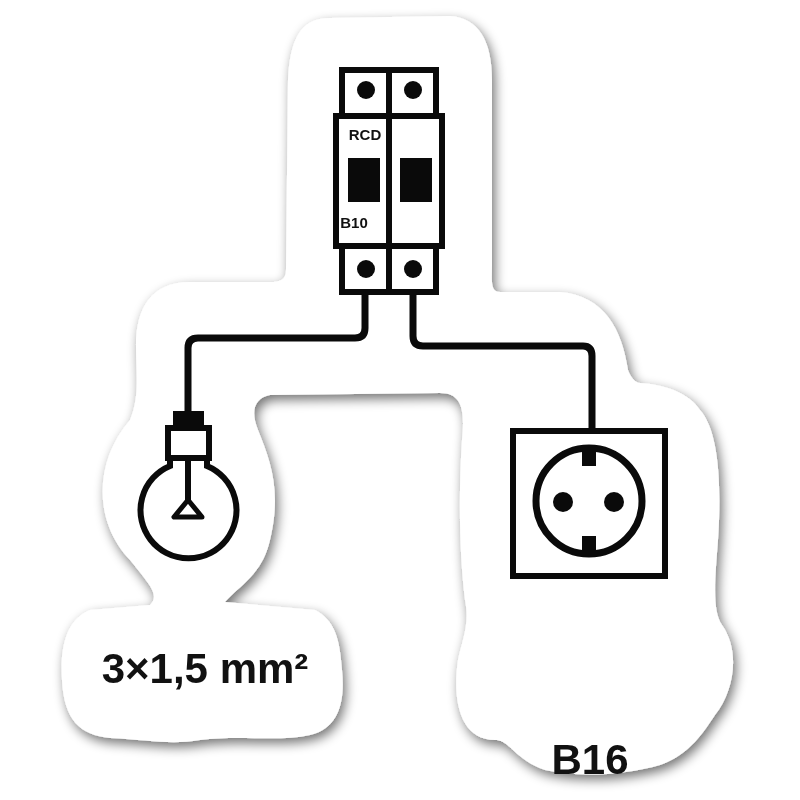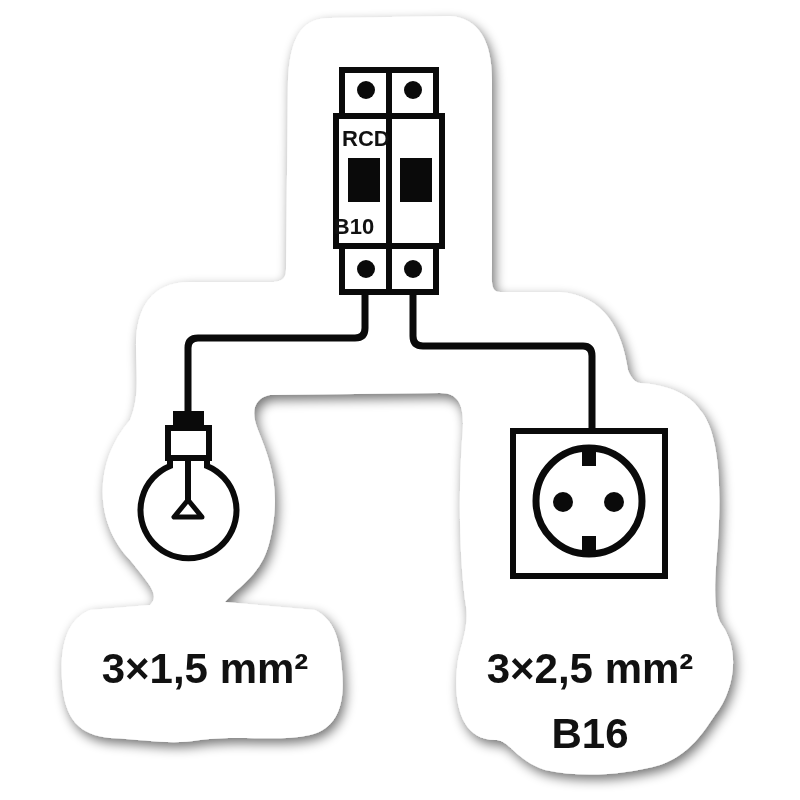--- a/index.html
+++ b/index.html
@@ -1,20 +1,20 @@
 <!DOCTYPE html>
 <html><head>
   <meta charset="utf-8">
   <style>
     html, body { margin: 0; padding: 0; background: #ffffff; }
     body { width: 800px; height: 800px; overflow: hidden; position: relative;
            font-family: "Liberation Sans", "DejaVu Sans", sans-serif; }
     #stage { position: absolute; left: 0; top: 0; width: 800px; height: 800px; }
     .lbl { position: absolute; font-weight: 700; color: #111; text-align: center; white-space: nowrap; }
-    .lbl-small { font-size: 22px; }
+    .lbl-small { font-size: 15px; }
     .lbl-big { font-size: 42px; font-weight: 700; letter-spacing: 0px; }
   </style>
 </head>
 <body>
 
 <div id="stage">
   <svg width="800" height="800" viewBox="0 0 800 800" xmlns="http://www.w3.org/2000/svg">
     <defs>
       <filter id="shadow" x="-10%" y="-10%" width="120%" height="120%">
         <feGaussianBlur in="SourceAlpha" stdDeviation="6"></feGaussianBlur>
@@ -110,15 +110,14 @@
       <circle cx="563" cy="502" r="10" fill="#0a0a0a"></circle>
       <circle cx="614" cy="502" r="10" fill="#0a0a0a"></circle>
     </g>
   </svg>
 
   <div class="lbl lbl-small" style="left:342px; top:126px; width:46px;">RCD</div>
   <div class="lbl lbl-small" style="left:331px; top:214px; width:46px;">B10</div>
 
   <div class="lbl lbl-big" style="left:70px; top:645px; width:270px;">3×1,5 mm²</div>
 
-  <div class="lbl lbl-big" style="left:455px; top:645px; width:270px;">3×2,5 mm²</div>
-  <div class="lbl lbl-big" style="left:455px; top:710px; width:270px;text-align:center;">B16</div>
+  <div class="lbl lbl-big" style="left:455px; top:736px; width:270px;text-align:center;">B16</div>
 </div>
 
 </body></html>

